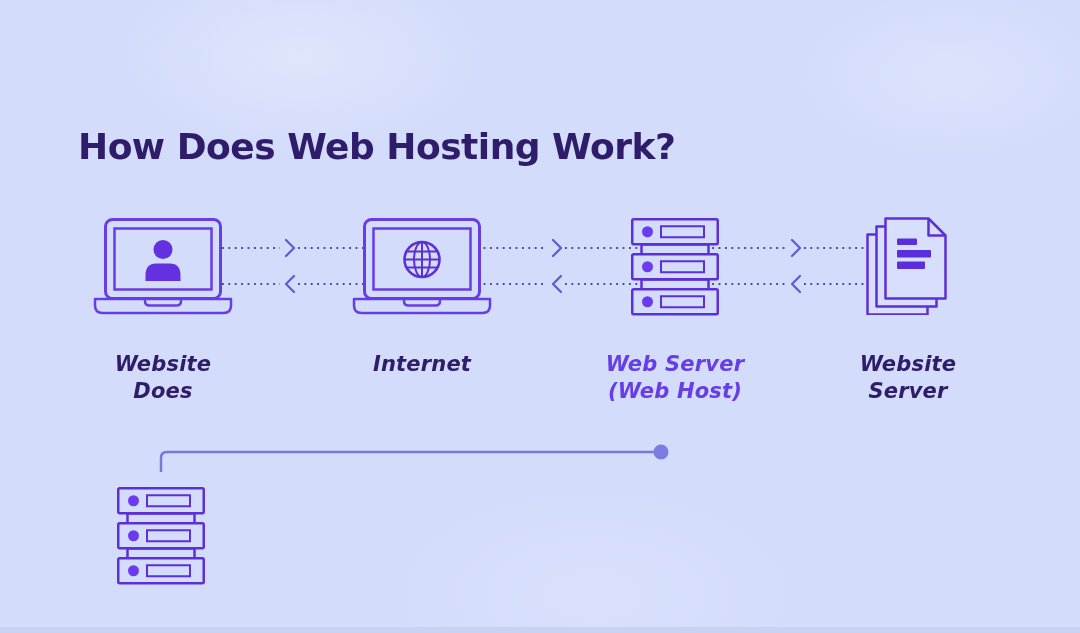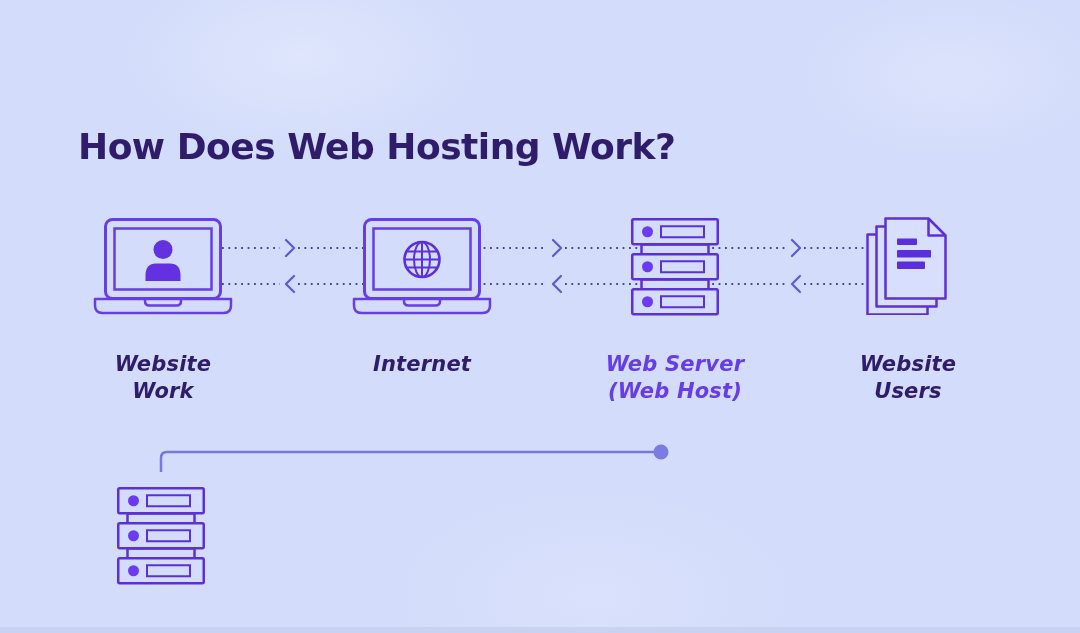--- a/index.html
+++ b/index.html
@@ -146,28 +146,28 @@
     </g>
     <g stroke="#5d2fd6" stroke-width="2" fill="none">
       <rect x="30" y="8.25" width="43" height="11"></rect>
       <rect x="30" y="43.25" width="43" height="11"></rect>
       <rect x="30" y="78.25" width="43" height="11"></rect>
     </g>
   </svg>
 
   <div class="node-label" style="left:53px;">
     <span>Website</span>
-    <span>Work</span>
+    <span>Does</span>
   </div>
   <div class="node-label accent" style="left:565px;">
     <span>Web Server</span>
     <span>(Web Host)</span>
   </div>
   <div class="node-label" style="left:312px;">
     <span>Internet</span>
     <span></span>
   </div>
   <div class="node-label" style="left:798px;">
     <span>Website</span>
-    <span>Users</span>
+    <span>Server</span>
   </div>
 
 </div>
 
 </body></html>

